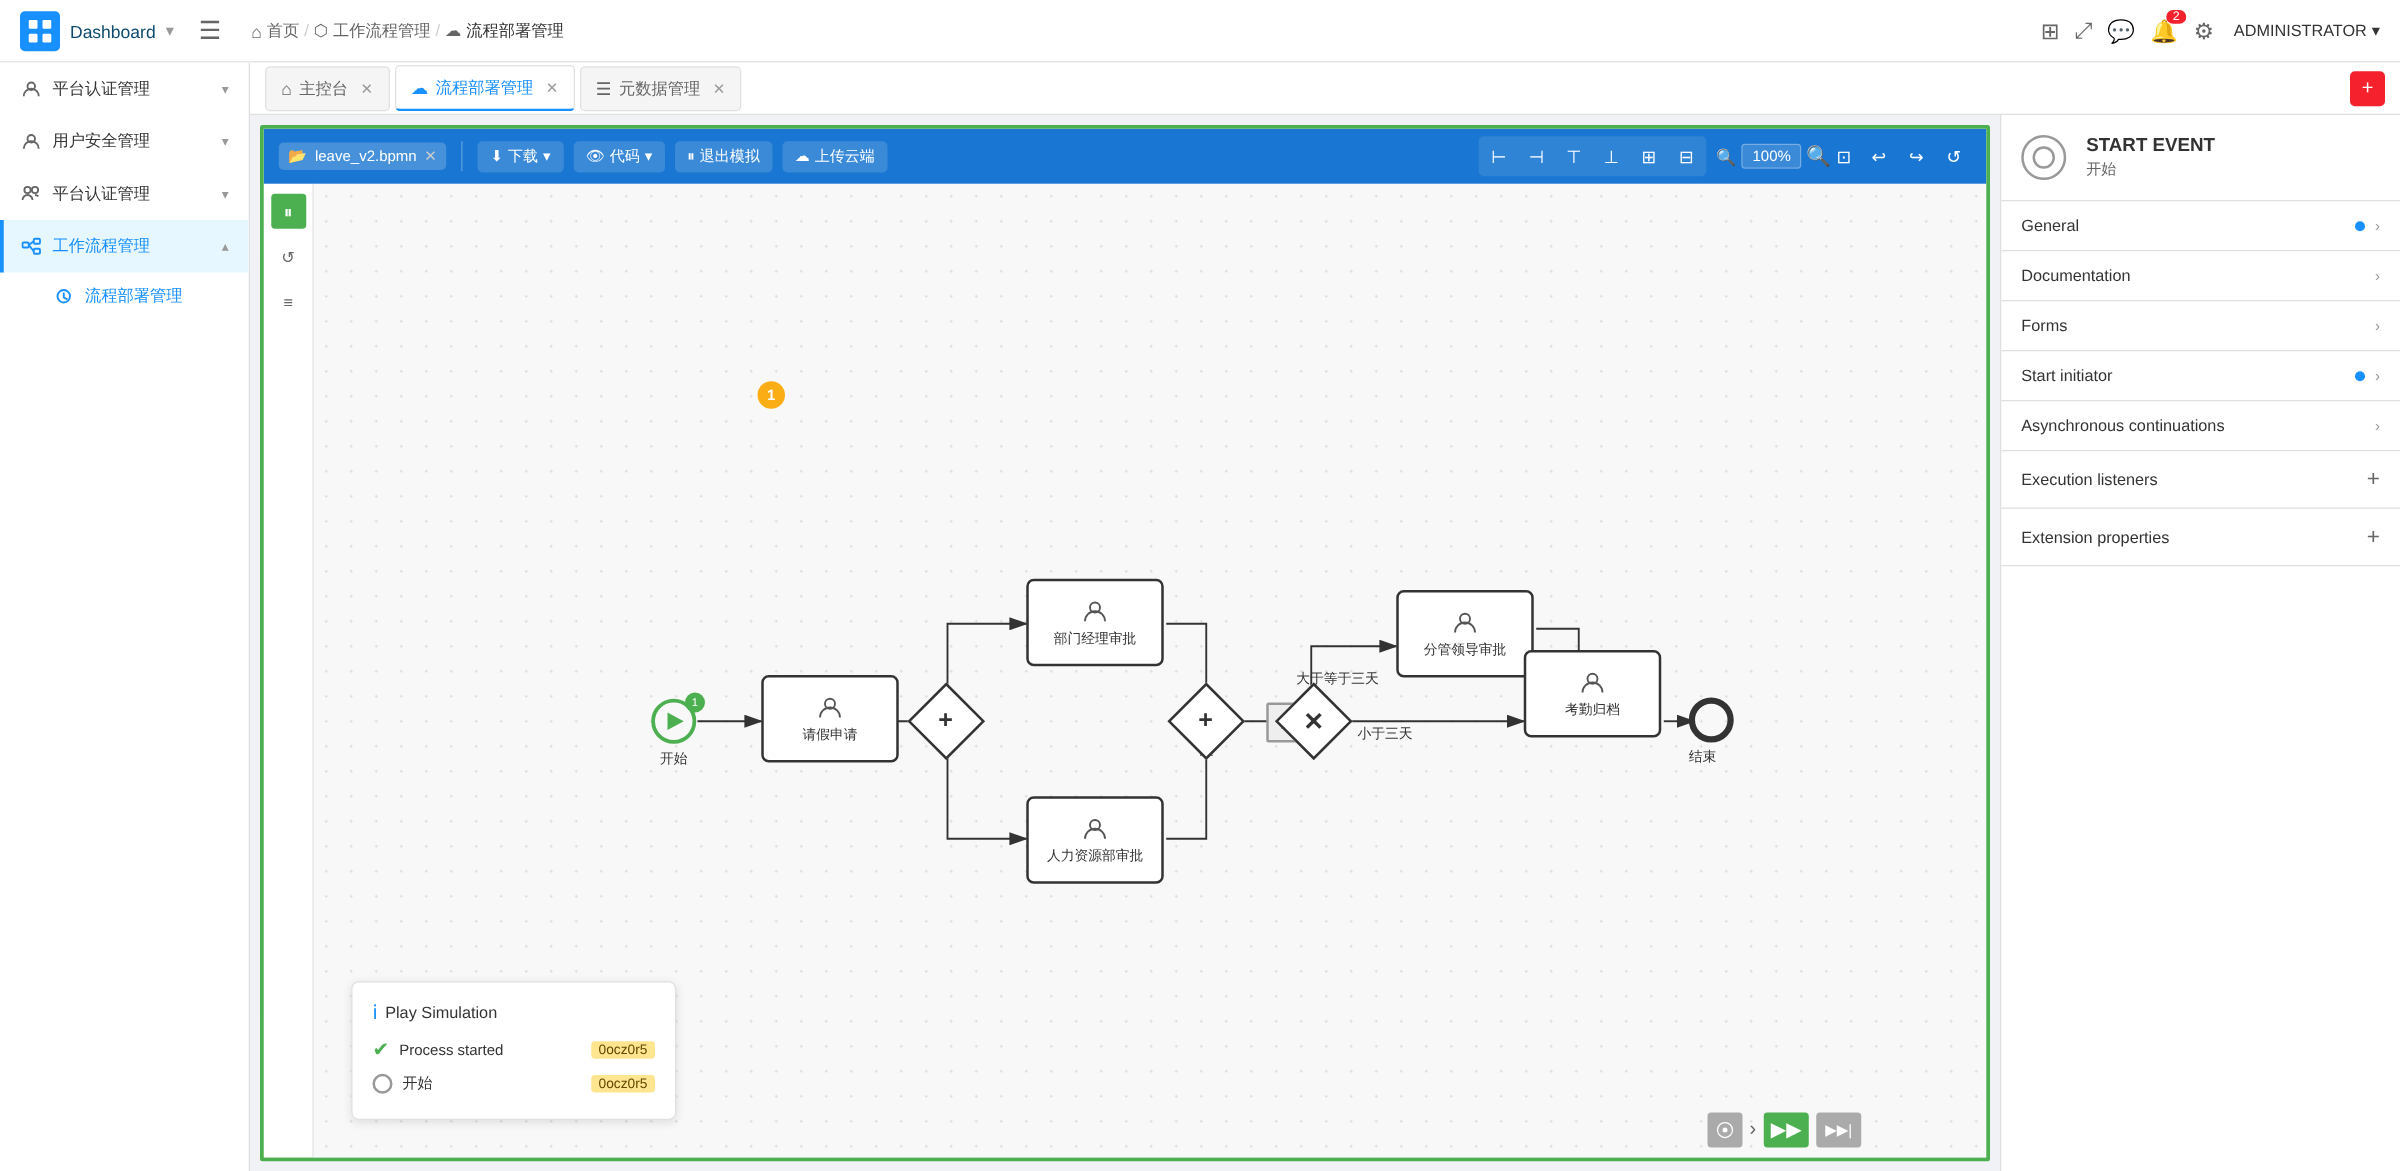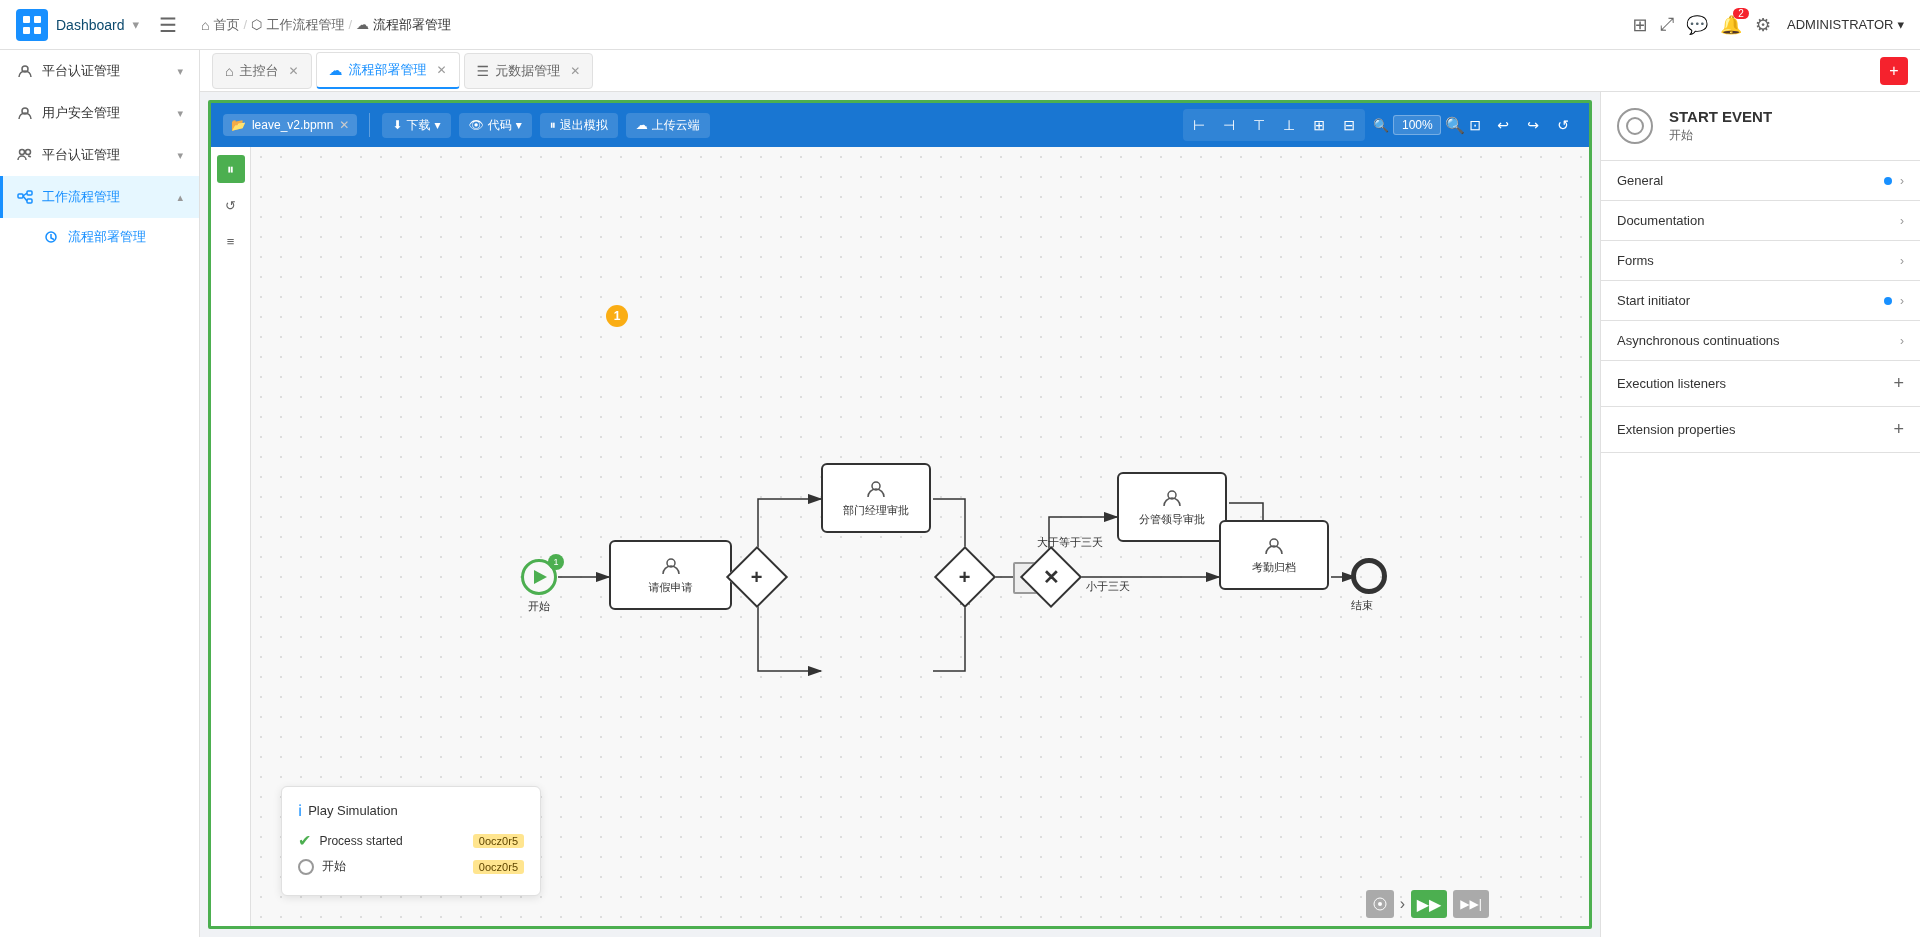--- a/index.html
+++ b/index.html
@@ -353,21 +353,21 @@
 
             <div style="position:absolute;left:270px;top:412px;">
               <div style="width:36px;height:36px;border-radius:50%;border:3px solid #4caf50;background:transparent;display:flex;align-items:center;justify-content:center;position:relative;">
                 <div style="width:0;height:0;border-top:7px solid transparent;border-bottom:7px solid transparent;border-left:13px solid #4caf50;margin-left:3px;"></div>
                 <div style="position:absolute;top:-8px;right:-10px;background:#4caf50;color:#fff;border-radius:50%;width:16px;height:16px;font-size:9px;display:flex;align-items:center;justify-content:center;">1</div>
               </div>
               <div style="text-align:center;font-size:11px;margin-top:4px;color:#333;">开始</div>
             </div>
 
             <div style="position:absolute;left:358px;top:393px;">
-              <div style="width:123px;height:70px;border:2px solid #333;background:#fff;border-radius:6px;display:flex;flex-direction:column;align-items:center;justify-content:center;gap:4px;font-family:Liberation Serif, serif;">
+              <div style="width:110px;height:70px;border:2px solid #333;background:#fff;border-radius:6px;display:flex;flex-direction:column;align-items:center;justify-content:center;gap:4px;font-family:Liberation Serif, serif;">
                 <svg width="20" height="20" viewBox="0 0 20 20" fill="none" stroke="#555" stroke-width="1.5">
                     <circle cx="10" cy="7" r="4"></circle>
                     <path d="M2 18c0-4.4 3.6-8 8-8s8 3.6 8 8"></path>
                   </svg>
                 <span style="font-size:11px;color:#333;">请假申请</span>
               </div>
             </div>
 
             <div style="position:absolute;left:484px;top:408px;">
               <div style="width:44px;height:44px;border:2px solid #333;background:#fff;transform:rotate(45deg);display:flex;align-items:center;justify-content:center;">
@@ -378,20 +378,29 @@
             <div style="position:absolute;left:570px;top:316px;">
               <div style="width:110px;height:70px;border:2px solid #333;background:#fff;border-radius:6px;display:flex;flex-direction:column;align-items:center;justify-content:center;gap:4px;">
                 <svg width="20" height="20" viewBox="0 0 20 20" fill="none" stroke="#555" stroke-width="1.5">
                     <circle cx="10" cy="7" r="4"></circle>
                     <path d="M2 18c0-4.4 3.6-8 8-8s8 3.6 8 8"></path>
                   </svg>
                 <span style="font-size:11px;color:#333;text-align:center;">部门经理审批</span>
               </div>
             </div>
 
+            <div style="position:absolute;left:570px;top:490px;">
+              <div style="width:110px;height:70px;border:2px solid #333;background:#fff;border-radius:6px;display:flex;flex-direction:column;align-items:center;justify-content:center;gap:4px;">
+                <svg width="20" height="20" viewBox="0 0 20 20" fill="none" stroke="#555" stroke-width="1.5">
+                    <circle cx="10" cy="7" r="4"></circle>
+                    <path d="M2 18c0-4.4 3.6-8 8-8s8 3.6 8 8"></path>
+                  </svg>
+                <span style="font-size:11px;color:#333;text-align:center;">人力资源部审批</span>
+              </div>
+            </div>
 
             <div style="position:absolute;left:692px;top:408px;">
               <div style="width:44px;height:44px;border:2px solid #333;background:#fff;transform:rotate(45deg);display:flex;align-items:center;justify-content:center;">
                 <span style="transform:rotate(-45deg);font-size:20px;font-weight:bold;color:#333;">+</span>
               </div>
             </div>
 
             <div style="position:absolute;left:762px;top:415px;">
               <div style="width:32px;height:32px;border:2px solid #999;background:#eee;display:flex;align-items:center;justify-content:center;border-radius:2px;">
                 <span style="font-size:14px;color:#666;">⧖</span>

